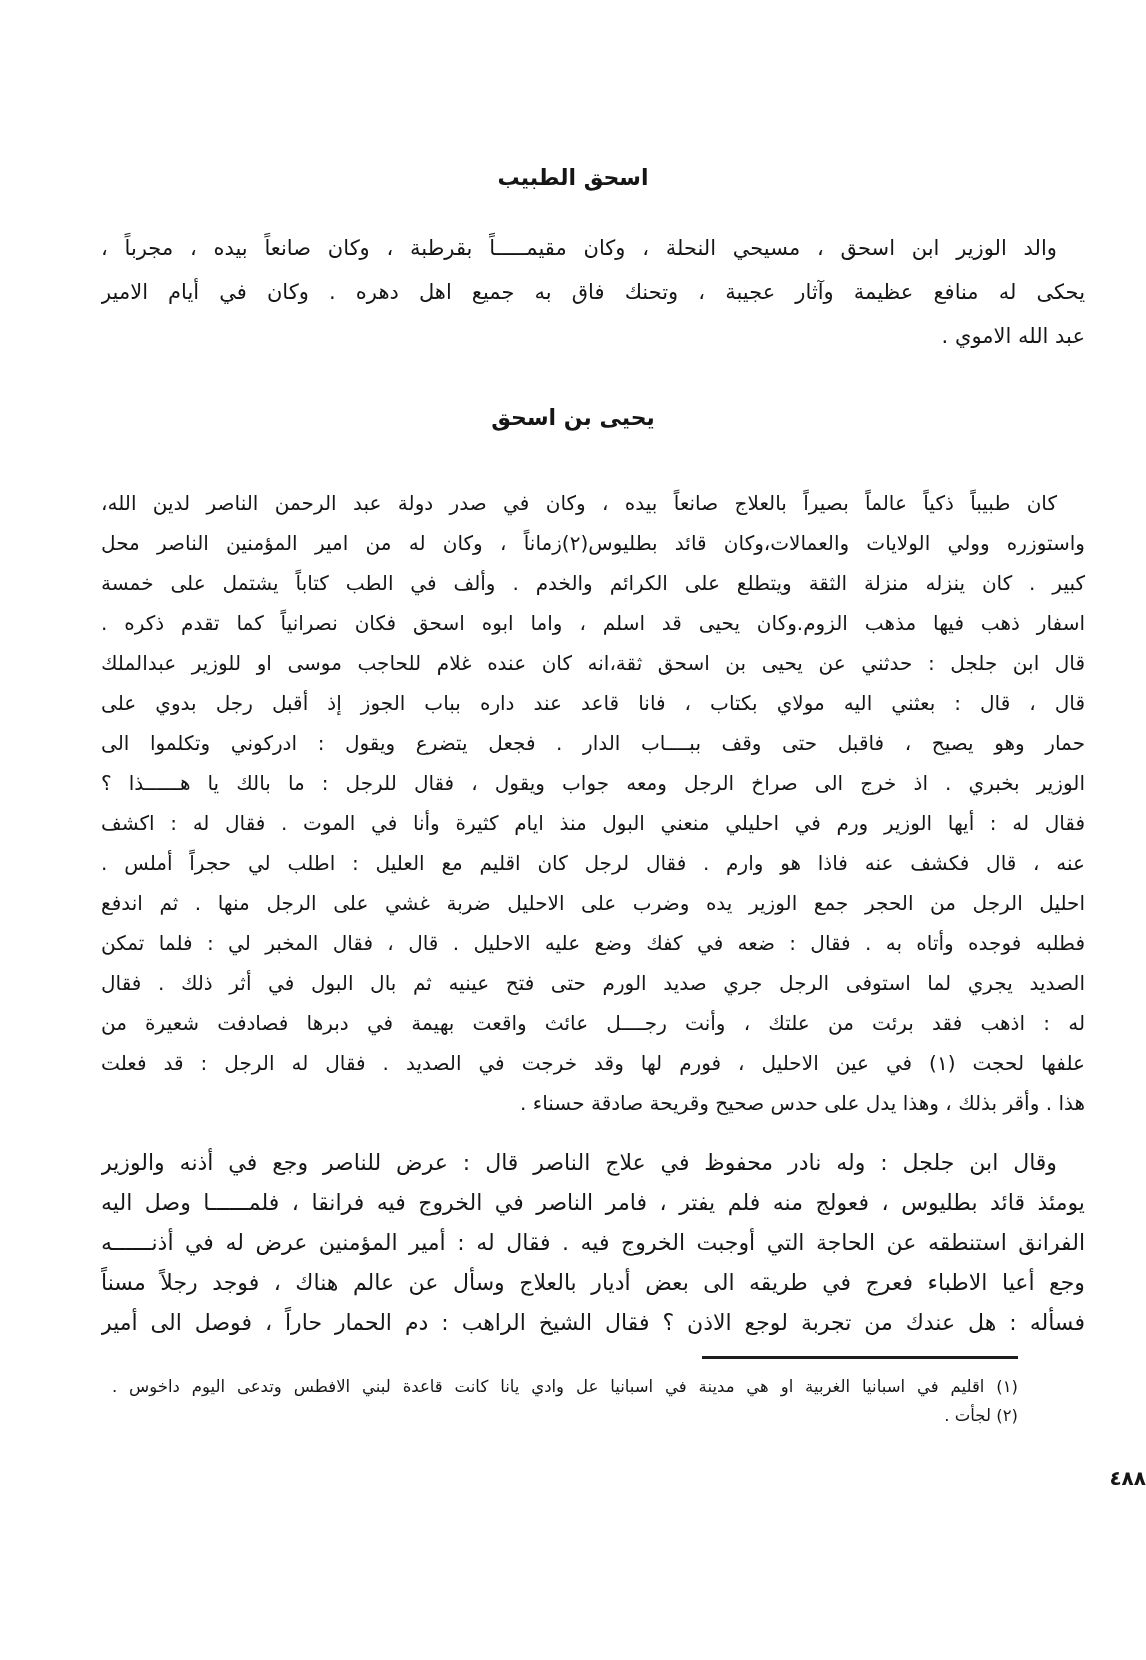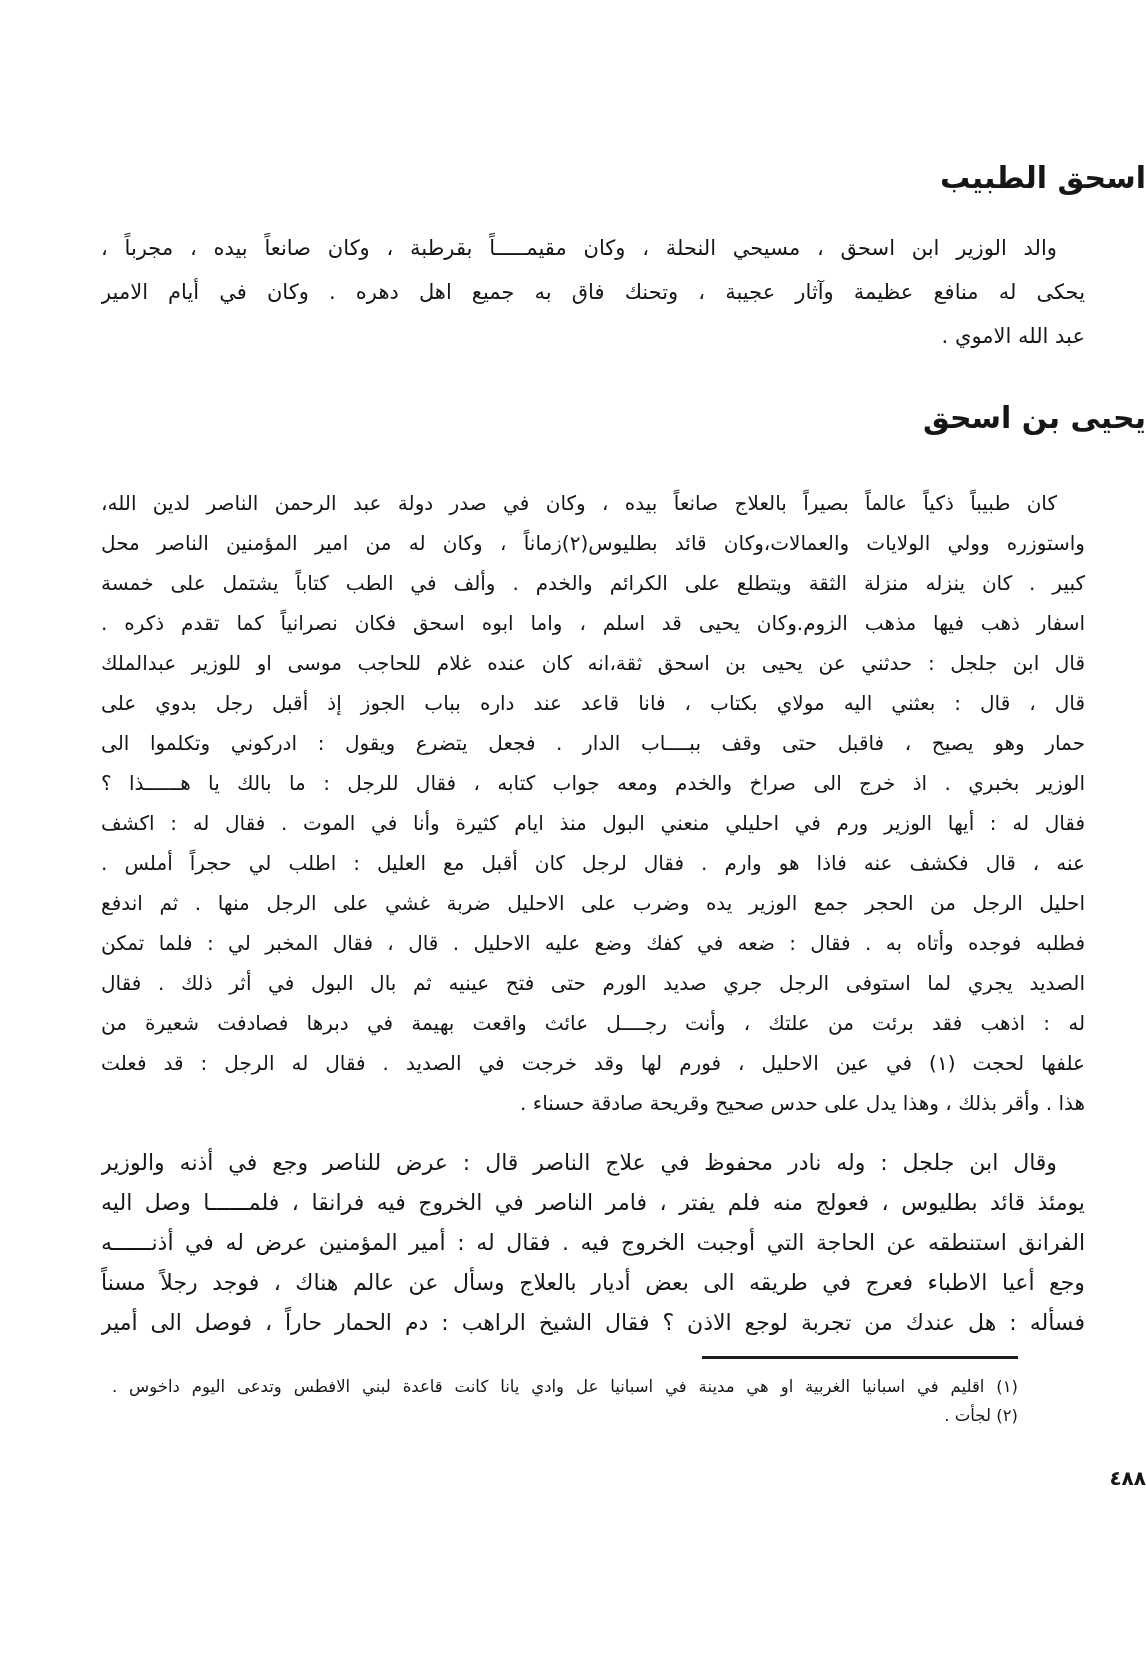--- a/index.html
+++ b/index.html
@@ -7,22 +7,22 @@
     position:relative;
     width:1146px;height:1660px;
     background:#ffffff;
     overflow:hidden;
     direction:rtl;
     font-family:"DejaVu Sans", sans-serif;
     color:#161616;
   }
   .heading{
     position:absolute;left:0;right:0;
-    text-align:right;
-    font-size:30px;font-weight:bold;
+    text-align:center;
+    font-size:22px;font-weight:bold;
     line-height:36px;
   }
   #h1{top:160px;}
   #h2{top:400px;}
   .block{position:absolute;right:61px;left:63px;margin-left:38px;}
   .ln{
     text-align:justify;
     text-align-last:justify;
     -moz-text-align-last:justify;
     overflow:hidden;
@@ -67,23 +67,23 @@
   <div class="heading" id="h2">يحيى بن اسحق</div>
 
   <div class="block" id="p2">
     <div class="ln first">كان طبيباً ذكياً عالماً بصيراً بالعلاج صانعاً بيده ، وكان في صدر دولة عبد الرحمن الناصر لدين الله،</div>
     <div class="ln">واستوزره وولي الولايات والعمالات،وكان قائد بطليوس(٢)زماناً ، وكان له من امير المؤمنين الناصر محل</div>
     <div class="ln">كبير . كان ينزله منزلة الثقة ويتطلع على الكرائم والخدم . وألف في الطب كتاباً يشتمل على خمسة</div>
     <div class="ln">اسفار ذهب فيها مذهب الزوم.وكان يحيى قد اسلم ، واما ابوه اسحق فكان نصرانياً كما تقدم ذكره .</div>
     <div class="ln">قال ابن جلجل : حدثني عن يحيى بن اسحق ثقة،انه كان عنده غلام للحاجب موسى او للوزير عبدالملك</div>
     <div class="ln">قال ، قال : بعثني اليه مولاي بكتاب ، فانا قاعد عند داره بباب الجوز إذ أقبل رجل بدوي على</div>
     <div class="ln">حمار وهو يصيح ، فاقبل حتى وقف ببــــاب الدار . فجعل يتضرع ويقول : ادركوني وتكلموا الى</div>
-    <div class="ln">الوزير بخبري . اذ خرج الى صراخ والخدم ومعه جواب كتابه ، فقال للرجل : ما بالك يا هــــــذا ؟</div>
+    <div class="ln">الوزير بخبري . اذ خرج الى صراخ الرجل ومعه جواب ويقول ، فقال للرجل : ما بالك يا هــــــذا ؟</div>
     <div class="ln">فقال له : أيها الوزير ورم في احليلي منعني البول منذ ايام كثيرة وأنا في الموت . فقال له : اكشف</div>
-    <div class="ln">عنه ، قال فكشف عنه فاذا هو وارم . فقال لرجل كان أقبل مع العليل : اطلب لي حجراً أملس .</div>
+    <div class="ln">عنه ، قال فكشف عنه فاذا هو وارم . فقال لرجل كان اقليم مع العليل : اطلب لي حجراً أملس .</div>
     <div class="ln">احليل الرجل من الحجر جمع الوزير يده وضرب على الاحليل ضربة غشي على الرجل منها . ثم اندفع</div>
     <div class="ln">فطلبه فوجده وأتاه به . فقال : ضعه في كفك وضع عليه الاحليل . قال ، فقال المخبر لي : فلما تمكن</div>
     <div class="ln">الصديد يجري لما استوفى الرجل جري صديد الورم حتى فتح عينيه ثم بال البول في أثر ذلك . فقال</div>
     <div class="ln">له : اذهب فقد برئت من علتك ، وأنت رجــــل عائث واقعت بهيمة في دبرها فصادفت شعيرة من</div>
     <div class="ln">علفها لحجت (١) في عين الاحليل ، فورم لها وقد خرجت في الصديد . فقال له الرجل : قد فعلت</div>
     <div class="ln last">هذا . وأقر بذلك ، وهذا يدل على حدس صحيح وقريحة صادقة حسناء .</div>
   </div>
 
   <div class="block" id="p3">
     <div class="ln first">وقال ابن جلجل : وله نادر محفوظ في علاج الناصر قال : عرض للناصر وجع في أذنه والوزير</div>

